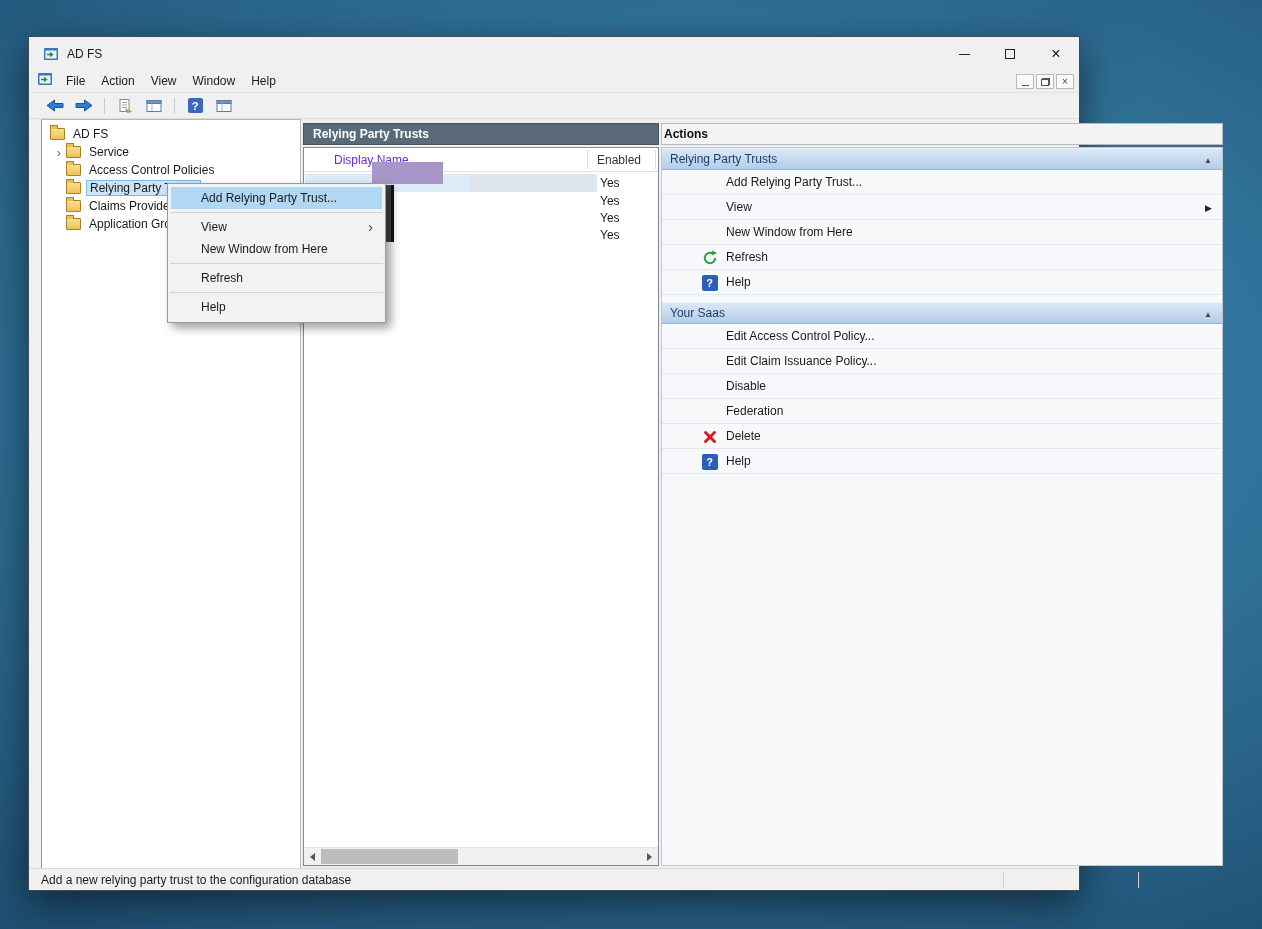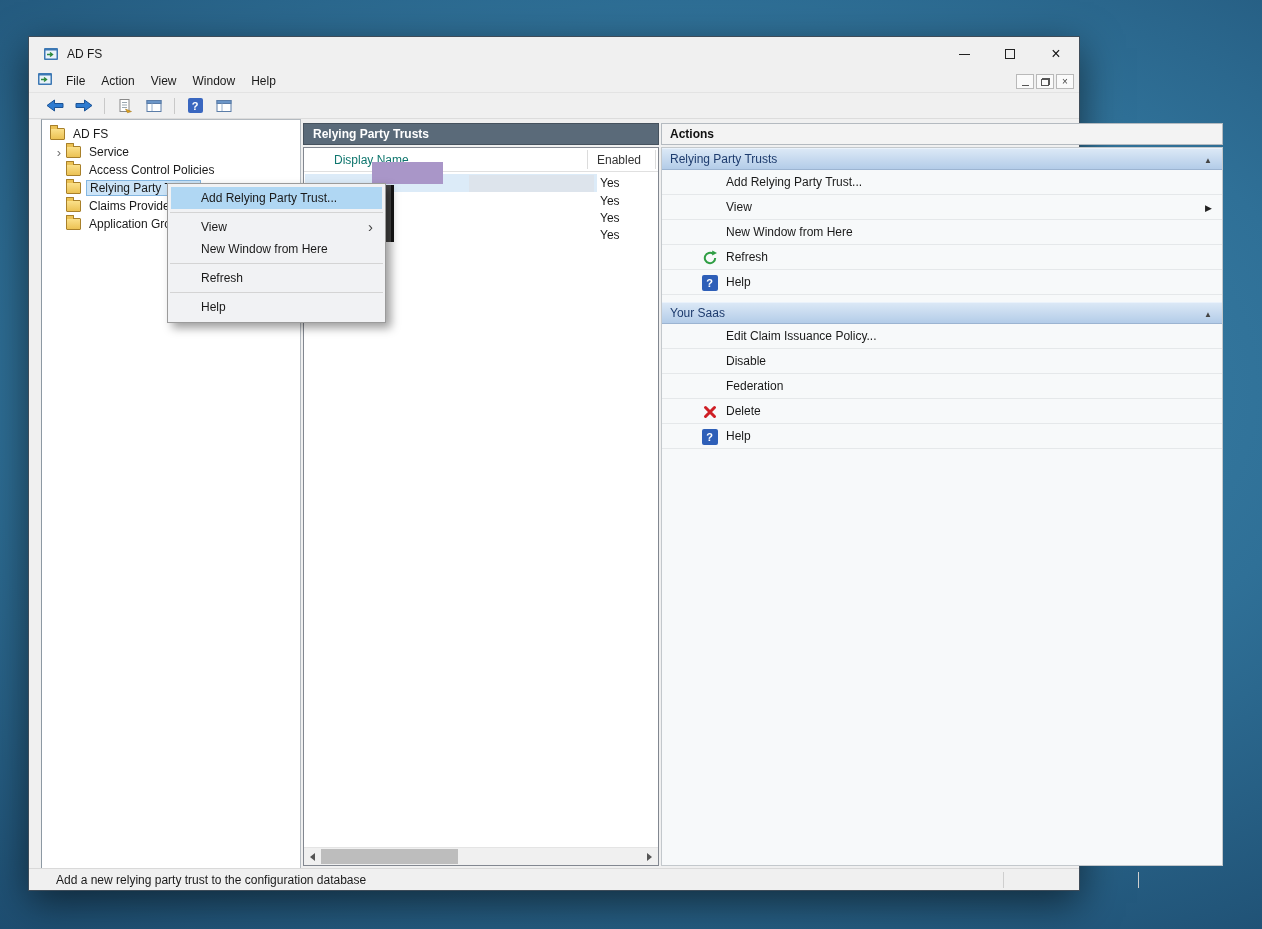--- a/index.html
+++ b/index.html
@@ -54,56 +54,56 @@
   .tree-label { padding:1px 3px; }
   .tree-label.selected { background:var(--accent-selection,#cce4f7); border:1px solid #84b7e2; padding:0 3px; }
 
   
   .list-pane { position:absolute; left:274px; top:82px; width:356px; height:751px; }
   .list-header-bar { position:absolute; left:0; top:4px; right:0; height:22px;
     background:var(--pane-header-dark,#5a6a79); border:1px solid #46525e; color:#fff; font-weight:bold;
     display:flex; align-items:center; padding-left:9px; }
   .list-body { position:absolute; left:0; top:28px; right:0; bottom:4px; background:#fff; border:1px solid #828790; }
   .col-header { position:absolute; left:0; top:0; right:0; height:24px; border-bottom:1px solid #e0e0e0; }
-  .col-dn { position:absolute; left:30px; top:5px; color:#0f766e; }
+  .col-dn { position:absolute; left:30px; top:5px; color:#6d28d9; }
   .col-en { position:absolute; left:293px; top:5px; color:#333; }
   .col-line { position:absolute; top:2px; width:1px; height:19px; background:#dcdcdc; }
   .lrow { position:absolute; left:1px; right:1px; height:17px; }
   .lrow .yes { position:absolute; left:295px; top:2px; }
   .row-hl { position:absolute; left:1px; top:26px; width:292px; height:18px; background:#dcebf8; }
   .redact-gray { position:absolute; left:165px; top:27px; width:125px; height:17px; background:#dde4ec; }
   .redact-purple { position:absolute; left:68px; top:14px; width:71px; height:22px; background:var(--redaction-purple,#a996c8); }
   .redact-dark { position:absolute; left:28px; top:37px; width:62px; height:57px;
     background:var(--redaction-dark,#454545); border-right:3px solid #141414; }
   .hscroll { position:absolute; left:0; right:0; bottom:0; height:18px; background:#f0f0f0; border-top:1px solid #e4e4e4; }
   .hs-arrow { position:absolute; top:0; width:17px; height:17px; display:flex; align-items:center; justify-content:center; }
   .tri-l { width:0; height:0; border-top:4px solid transparent; border-bottom:4px solid transparent; border-right:5px solid #555; }
   .tri-r { width:0; height:0; border-top:4px solid transparent; border-bottom:4px solid transparent; border-left:5px solid #555; }
   .hs-thumb { position:absolute; left:17px; top:1px; width:137px; height:15px; background:#bdbdbd; }
 
   
   .actions-pane { position:absolute; left:632px; top:82px; width:562px; height:751px; }
   .actions-title { position:absolute; left:0; top:4px; right:0; height:22px; background:#f3f3f3;
-    border:1px solid #b4bac0; font-weight:bold; color:#111; display:flex; align-items:center; padding-left:8px; }
+    border:1px solid #b4bac0; font-weight:bold; color:#111; display:flex; align-items:center; padding-left:2px; }
   .actions-body { position:absolute; left:0; top:28px; right:0; bottom:4px; background:#f7f9fa; border:1px solid #c3c8cc; }
   .sec-header { position:relative; height:22px; display:flex; align-items:center; padding:0 8px;
     background:linear-gradient(#dbe8f6, var(--section-header-blue,#b3cce8));
     border-top:1px solid #eaf2fb; border-bottom:1px solid #9cb4d1; color:#1e3c6e; }
   .sec-arrow { position:absolute; right:10px; top:7px; font-size:8px; color:#444; }
   .action-item { position:relative; height:25px; display:flex; align-items:center; padding-left:64px; border-bottom:1px solid #e5e8ea; }
   .action-item.disabled { color:#9aa0a6; }
   .action-icon { position:absolute; left:39px; top:4px; width:17px; height:17px; display:flex; align-items:center; justify-content:center; }
   .sub-arrow { position:absolute; right:10px; top:8px; font-size:9px; color:#222; }
   .sec-gap { height:7px; }
   .help-square2 { width:16px; height:16px; background:#2e5fb8; border-radius:2px; color:#fff; font-weight:bold;
     font-size:11px; display:flex; align-items:center; justify-content:center; }
 
   
   .statusbar { position:absolute; left:0; right:0; bottom:0; height:22px; background:#f0f0f0;
-    border-top:1px solid #d9d9d9; display:flex; align-items:center; padding-left:27px; }
+    border-top:1px solid #d9d9d9; display:flex; align-items:center; padding-left:12px; }
   .sb-sep { position:absolute; top:3px; width:1px; height:16px; background:#cfcfcf; }
 
   
   .context-menu { position:absolute; left:167px; top:183px; width:219px; z-index:50;
     background:#f1f2f4; border:1px solid #9b9b9b; box-shadow:5px 5px 9px rgba(0,0,0,.38); padding:3px 0 4px; }
   .cm-item { height:22px; display:flex; align-items:center; padding-left:30px; position:relative; margin:0 3px; }
   .cm-item.hl { background:var(--menu-highlight,#b0d7f3); }
   .cm-sep { height:1px; background:#d4d4d4; margin:3px 2px; }
   .cm-sub { position:absolute; right:9px; top:2px; font-size:15px; color:#444; }
 </style>
@@ -310,20 +310,23 @@
           <span>Help</span>
         </div>
 
         <div class="sec-gap"></div>
 
         <div class="sec-header">
           <span>Your Saas</span>
           <span class="sec-arrow">▲</span>
         </div>
         <div class="action-item">
+          <span>Edit Access Control Policy...</span>
+        </div>
+        <div class="action-item">
           <span>Edit Claim Issuance Policy...</span>
         </div>
         <div class="action-item">
           <span>Disable</span>
         </div>
         <div class="action-item">
           <span>Federation</span>
         </div>
         <div class="action-item">
           <span class="action-icon">

